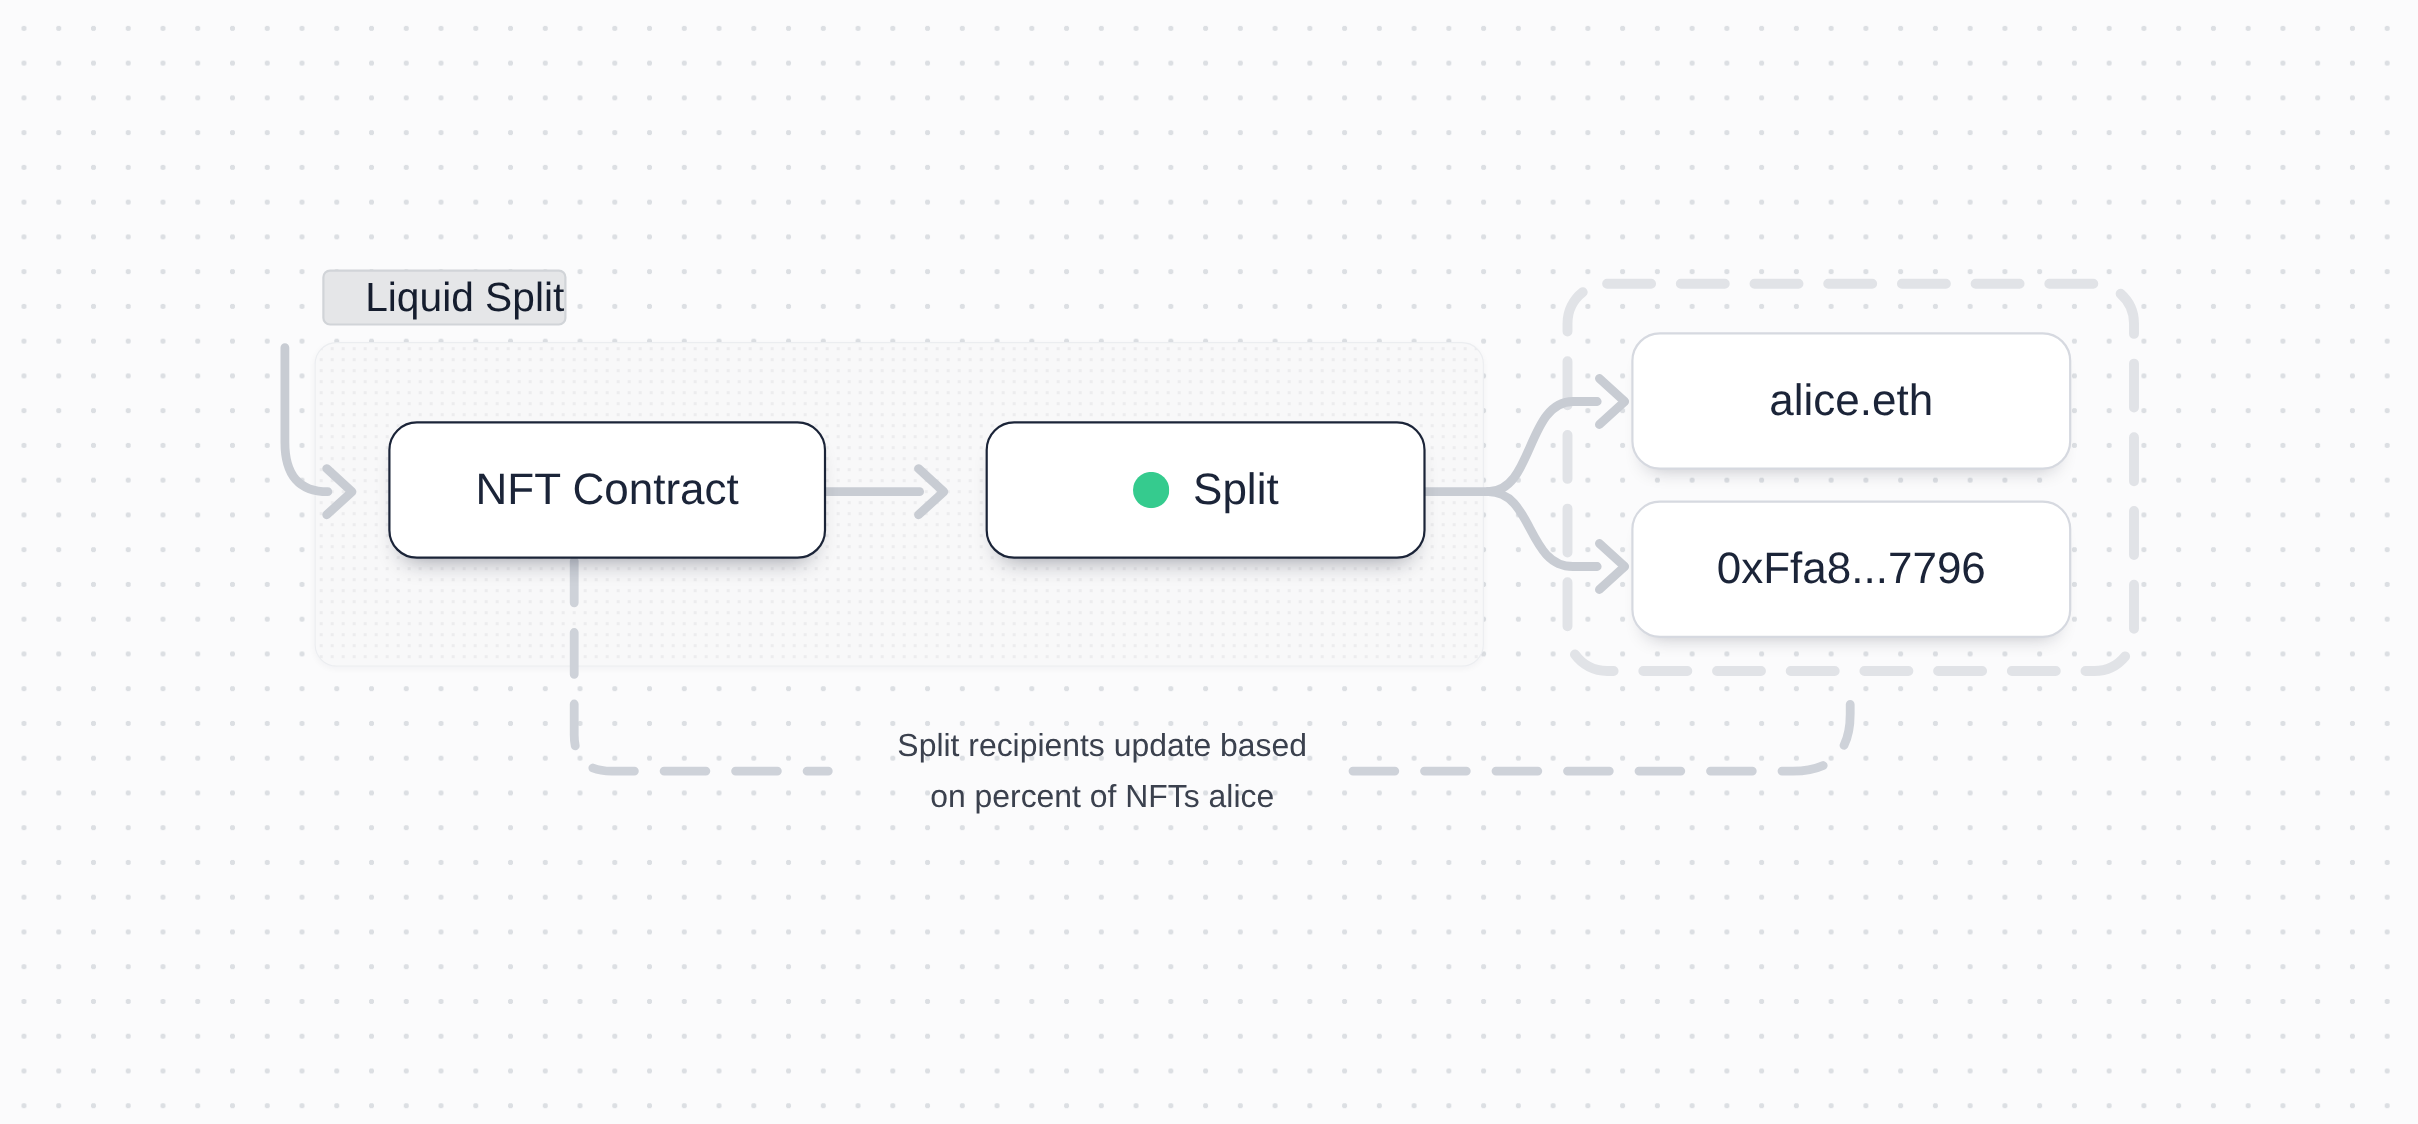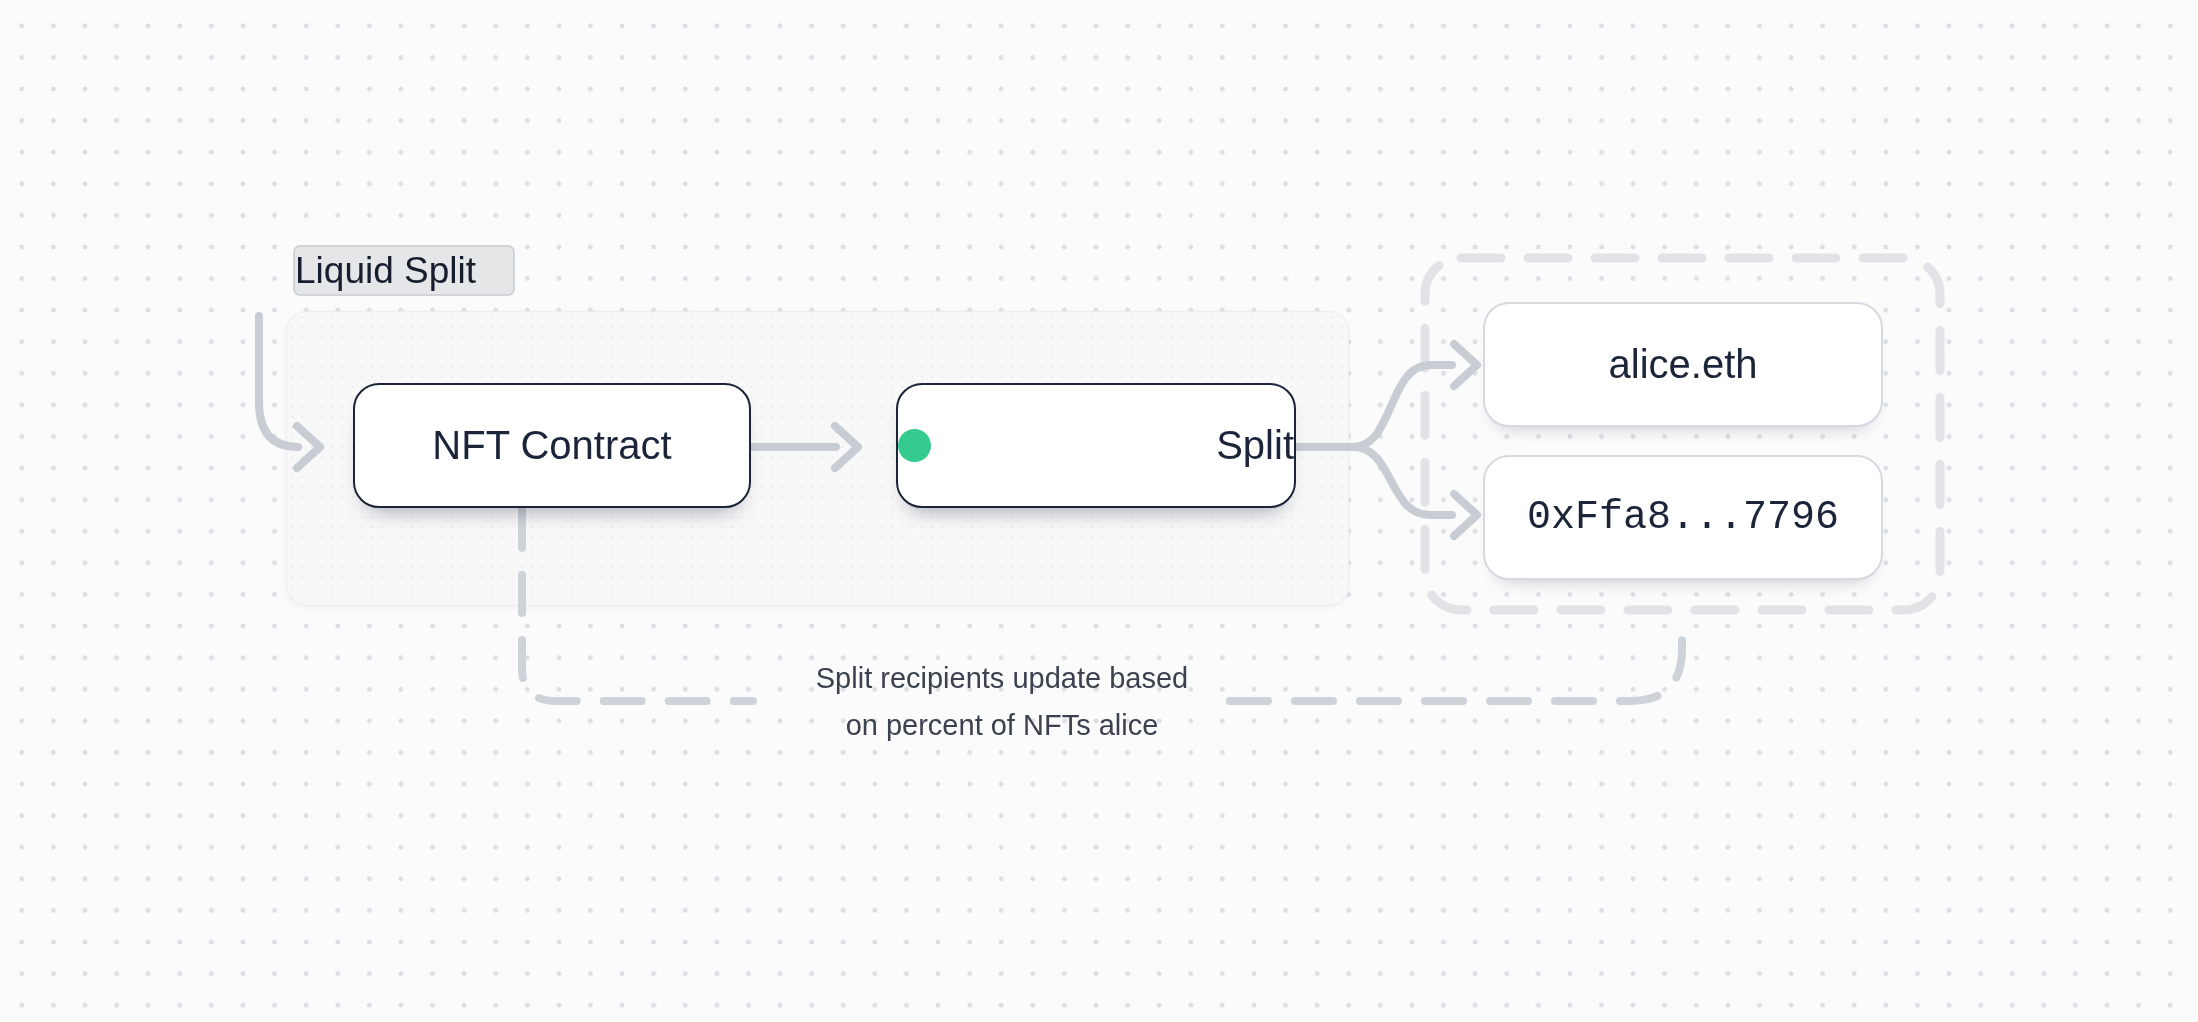--- a/index.html
+++ b/index.html
@@ -36,21 +36,21 @@
   }
 
   .badge {
     position: absolute;
     left: 293px; top: 245px;
     width: 222px; height: 51px;
     box-sizing: border-box;
     background: #e5e6e8;
     border: 2px solid #d1d4d8;
     border-radius: 7px;
-    display: flex; align-items: center; justify-content: flex-start;
+    display: flex; align-items: center; justify-content: flex-end;
     font-size: 37px;
     color: #151d2e;
     z-index: 3;
   }
 
   .node {
     position: absolute;
     box-sizing: border-box;
     background: #ffffff;
     display: flex; align-items: center; justify-content: center;
@@ -63,23 +63,23 @@
     border: 2.5px solid #1b2438;
     box-shadow: 0 14px 22px -14px rgba(15,20,40,0.45);
     margin-left: 28px;
   }
   .node-light {
     border: 2px solid #d6d9e0;
     box-shadow: 0 12px 18px -14px rgba(15,20,40,0.30);
   }
 
   .node-nft   { left: 325px;  top: 383px; width: 398px; height: 125px; }
-  .node-split { left: 868px;  top: 383px; width: 400px; height: 125px; gap: 22px; justify-content: space-between; }
+  .node-split { left: 868px;  top: 383px; width: 400px; height: 125px; gap: 22px; }
   .node-r1    { left: 1483px; top: 302px; width: 400px; height: 125px; }
-  .node-r2    { left: 1483px; top: 455px; width: 400px; height: 125px; font-family: Liberation Mono, monospace; }
+  .node-r2    { left: 1483px; top: 455px; width: 400px; height: 125px; }
 
   .status-dot { display: block; }
 
   .annotation {
     position: absolute;
     left: 702px; top: 655px;
     width: 600px;
     text-align: center;
     font-size: 29px;
     line-height: 47px;

